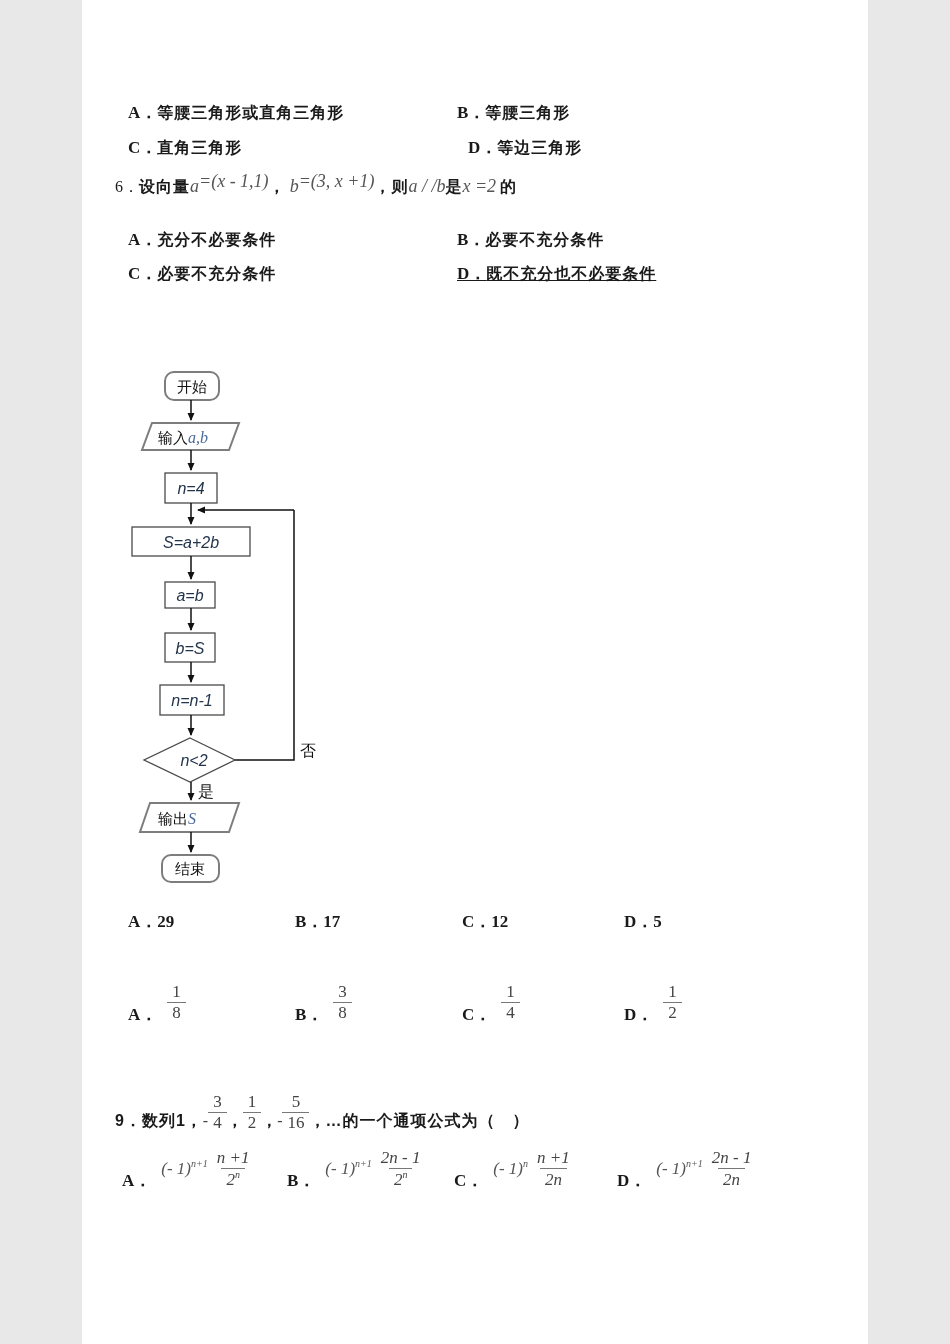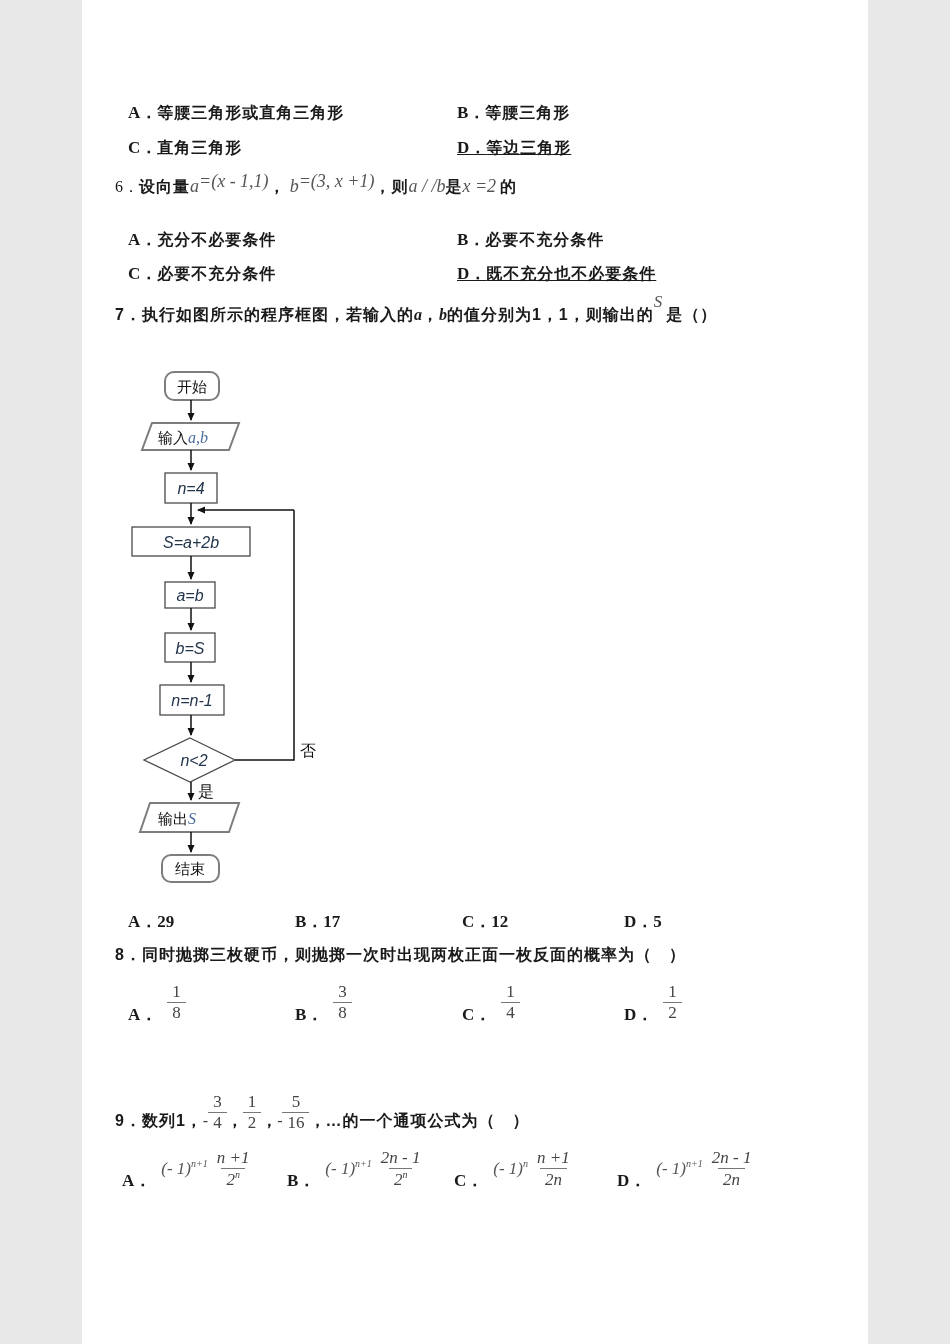--- a/index.html
+++ b/index.html
@@ -41,44 +41,41 @@
 
   <div class="abs" style="left:46px;top:101px;">
     <span class="opt-label">A．</span><span class="cn">等腰三角形或直角三角形</span>
   </div>
   <div class="abs" style="left:375px;top:101px;">
     <span class="opt-label">B．</span><span class="cn">等腰三角形</span>
   </div>
   <div class="abs" style="left:46px;top:136px;">
     <span class="opt-label">C．</span><span class="cn">直角三角形</span>
   </div>
-  <div class="abs" style="left:375px;top:136px;text-decoration:underline;">
+  <div class="abs" style="left:386px;top:136px;">
     <span class="opt-label">D．</span><span class="cn">等边三角形</span>
   </div>
 
   <div class="abs" style="left:33px;top:176px;">
     <span class="qnum">6．</span><span class="cn">设向量</span><span class="math">a</span><span class="math raised">=(x - 1,1)</span><span class="cn seq-comma">，</span> <span class="math">b</span><span class="math raised">=(3, x +1)</span><span class="cn seq-comma">，</span><span class="cn">则</span><span class="math">a / /b</span><span class="cn">是</span><span class="math">x =2</span> <span class="cn">的</span>
   </div>
 
   <div class="abs" style="left:46px;top:228px;">
     <span class="opt-label">A．</span><span class="cn">充分不必要条件</span>
   </div>
   <div class="abs" style="left:375px;top:228px;">
     <span class="opt-label">B．</span><span class="cn">必要不充分条件</span>
   </div>
   <div class="abs" style="left:46px;top:262px;">
     <span class="opt-label">C．</span><span class="cn">必要不充分条件</span>
   </div>
   <div class="abs" style="left:375px;top:262px;text-decoration:underline;">
     <span class="opt-label">D．</span><span class="cn">既不充分也不必要条件</span>
   </div>
 
-  <div class="abs" style="left:33px;top:305px;">
-    <span class="cn"><span class="qnum" style="font-weight:normal;"></span><span>7．执行如图所示的程序框图，若输入的</span></span><span class="bi">a</span><span class="cn seq-comma">，</span><span class="bi">b</span><span class="cn">的值分别为1，1，则输出的</span><span class="supS">S</span> <span class="cn">是（）</span>
-  </div>
 
   <svg class="abs" style="left:40px;top:360px;" width="230" height="530" viewBox="0 0 230 530">
     <defs>
       <marker id="ah" markerWidth="9" markerHeight="8" refX="7" refY="3.5" orient="auto" markerUnits="userSpaceOnUse">
         <path d="M0,0 L8,3.5 L0,7 Z" fill="#111"></path>
       </marker>
     </defs>
 
     <rect x="43" y="12" width="54" height="28" rx="9" fill="none" stroke="#7d7d7d" stroke-width="2"></rect>
     <text x="70" y="32" text-anchor="middle" font-size="15" fill="#111">开始</text>
@@ -140,23 +137,20 @@
   <div class="abs" style="left:213px;top:910px;">
     <span class="opt-label">B．</span><span class="opt-label">17</span>
   </div>
   <div class="abs" style="left:380px;top:910px;">
     <span class="opt-label">C．</span><span class="opt-label">12</span>
   </div>
   <div class="abs" style="left:542px;top:910px;">
     <span class="opt-label">D．</span><span class="opt-label">5</span>
   </div>
 
-  <div class="abs" style="left:33px;top:945px;">
-    <span class="cn">8．同时抛掷三枚硬币，则抛掷一次时出现两枚正面一枚反面的概率为（　）</span>
-  </div>
 
   <div class="abs" style="left:46px;top:982px;">
     <span class="opt-row">
         <span class="opt-label lbl-low">A．</span>
         <span class="frac">
           <span class="num">1</span>
           <span class="den">8</span>
         </span>
       </span>
   </div>

